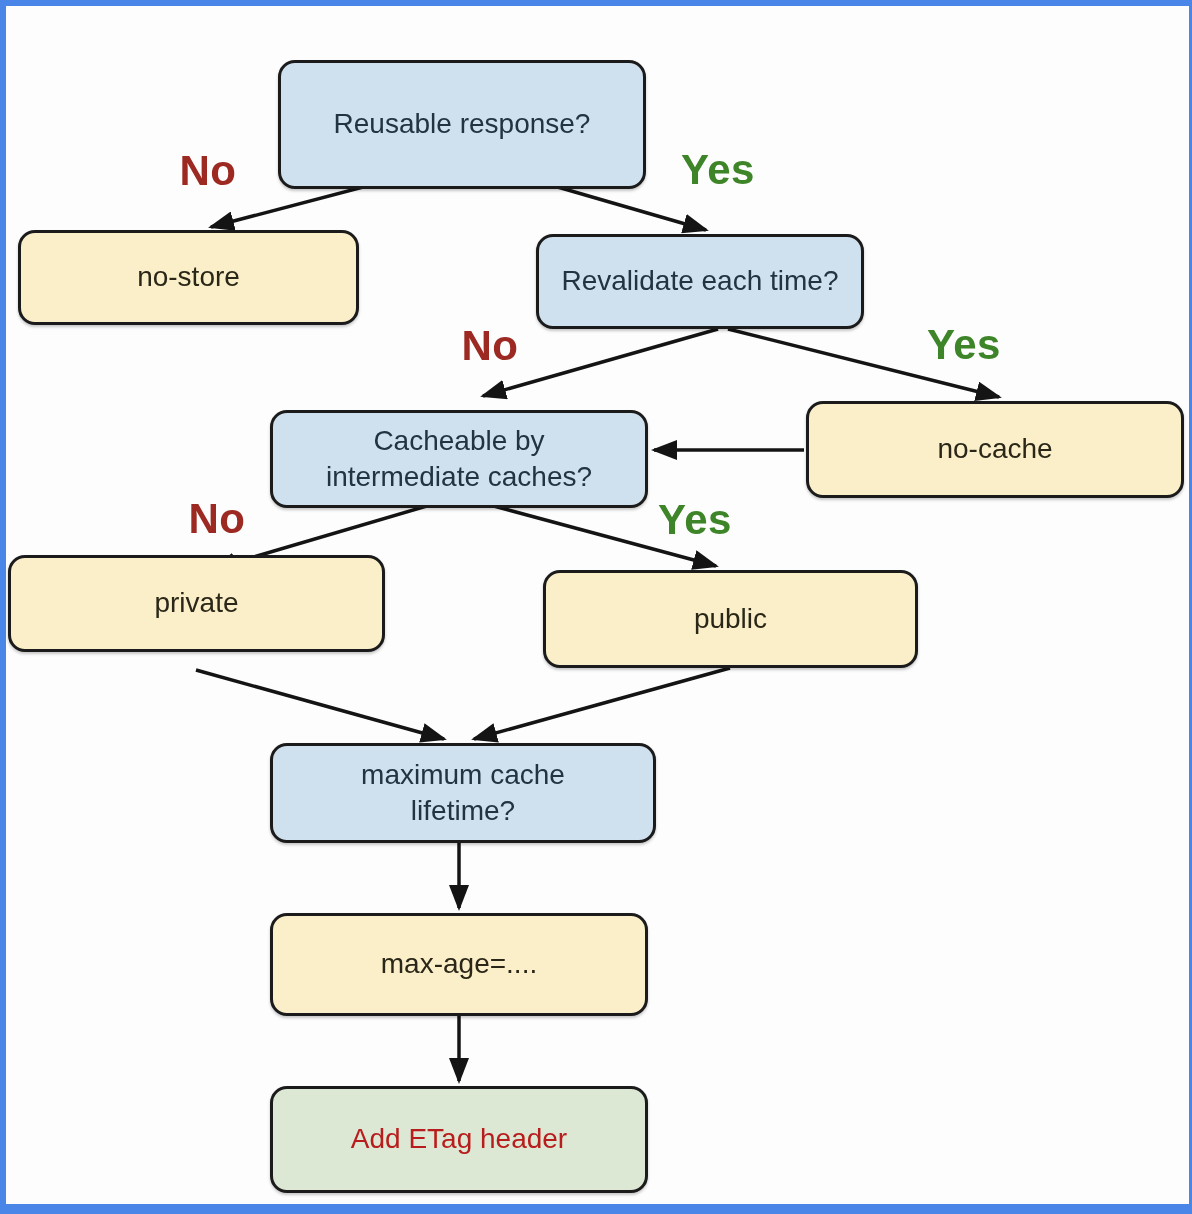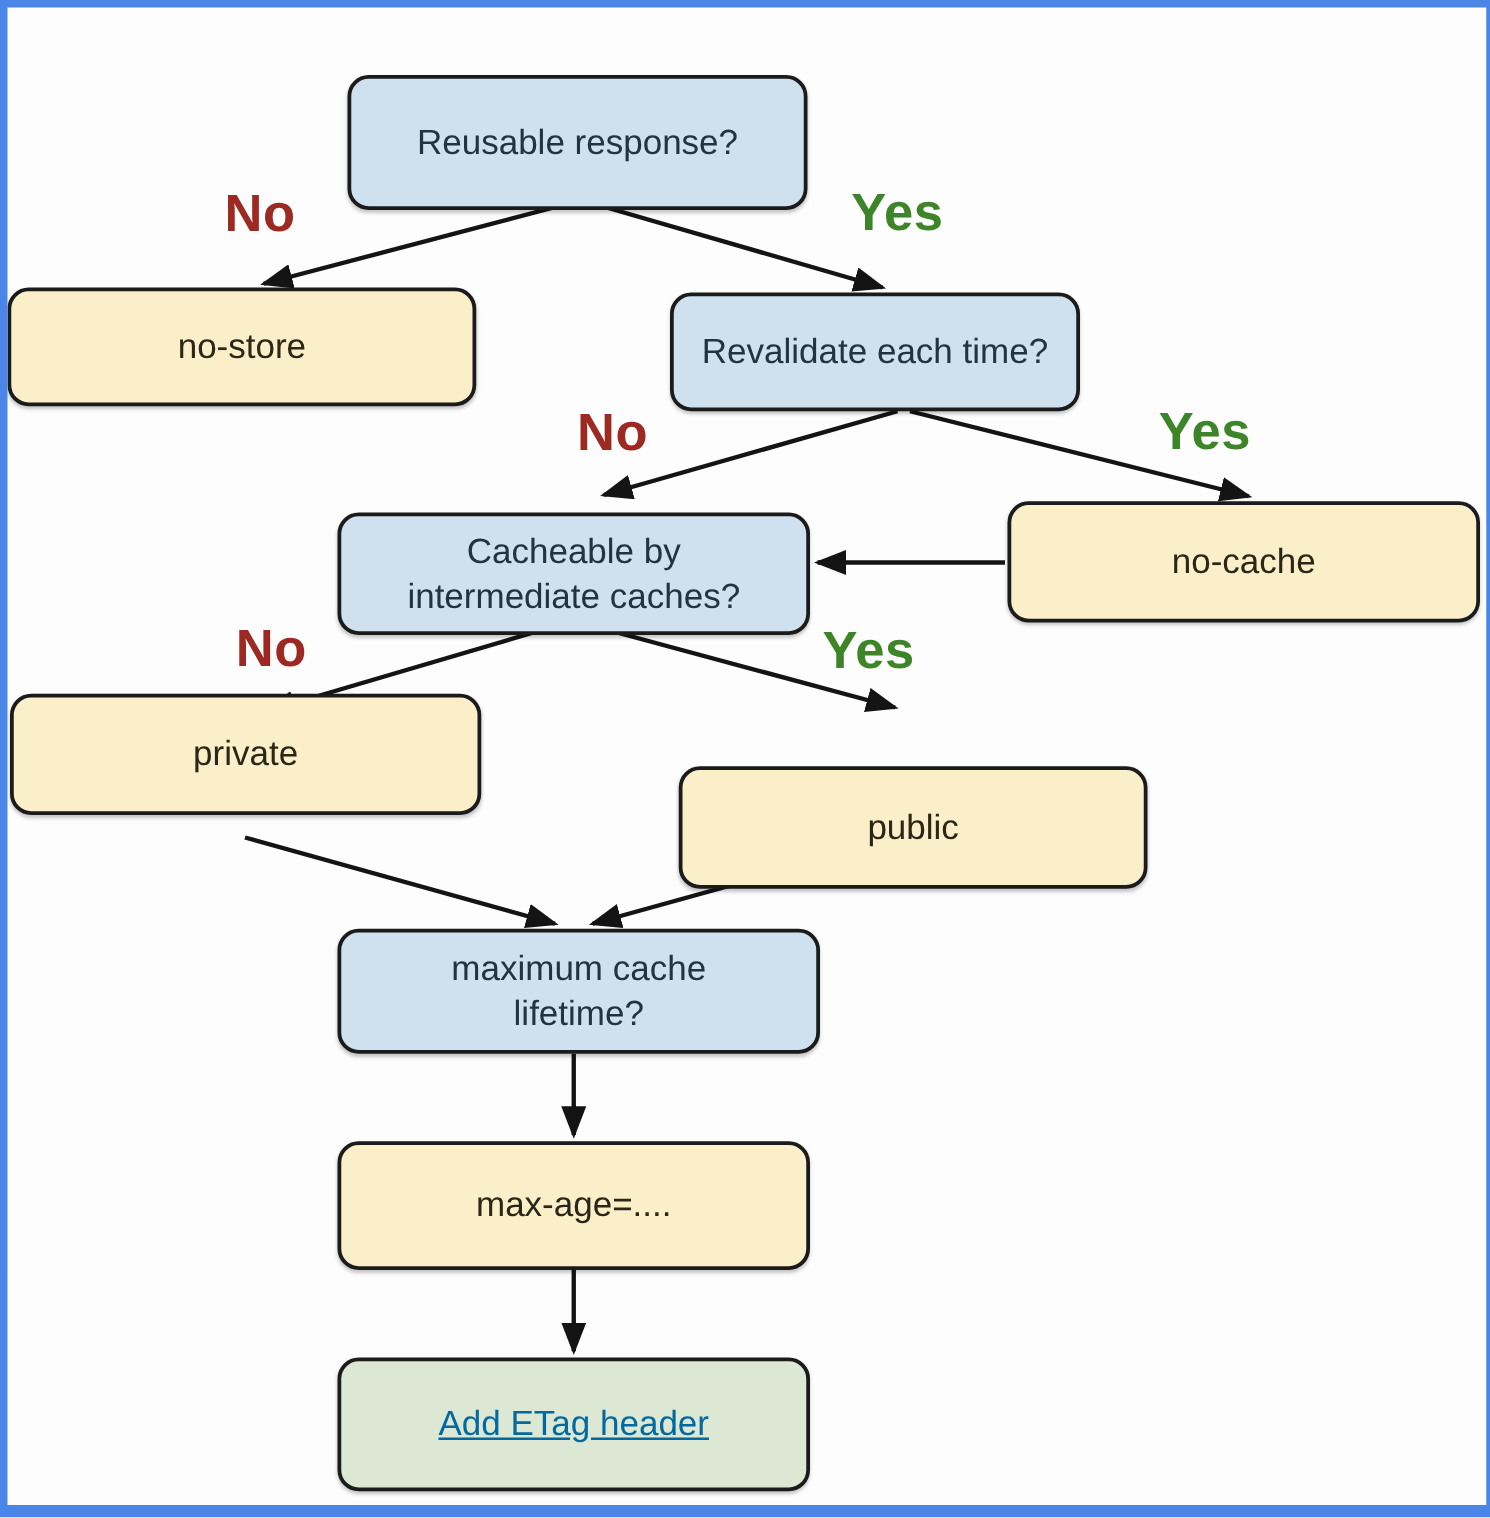--- a/index.html
+++ b/index.html
@@ -30,21 +30,21 @@
     align-items: center;
     justify-content: center;
     text-align: center;
     font-size: 28px;
     line-height: 1.3;
     white-space: pre-line;
     box-shadow: 0 2px 3px rgba(0,0,0,0.22);
   }
   .node.decision { background: var(--decision-fill, #cfe0ee); color: #223441; }
   .node.directive { background: var(--directive-fill, #faefc9); color: #2b2718; }
-  .node.final { background: var(--final-fill, #dce8d3); color: #0369a1; text-decoration: underline; }
+  .node.final { background: var(--final-fill, #dce8d3); color: #b91c1c; }
   .edge-label {
     position: absolute;
     transform: translate(-50%, -50%);
     font-weight: bold;
     font-size: 42px;
     letter-spacing: 0.5px;
   }
   .edge-label.no { color: var(--no-label, #9d2a22); }
   .edge-label.yes { color: var(--yes-label, #3d8528); }
 </style>
@@ -65,34 +65,34 @@
     <line x1="722" y1="323" x2="993" y2="391" stroke="#141414" stroke-width="3.5" marker-end="url(#ah)"></line>
     <line x1="798" y1="444" x2="648" y2="444" stroke="#141414" stroke-width="3.5" marker-end="url(#ah)"></line>
     <line x1="448" y1="492" x2="207" y2="563" stroke="#141414" stroke-width="3.5" marker-end="url(#ah)"></line>
     <line x1="458" y1="492" x2="710" y2="560" stroke="#141414" stroke-width="3.5" marker-end="url(#ah)"></line>
     <line x1="190" y1="664" x2="438" y2="733" stroke="#141414" stroke-width="3.5" marker-end="url(#ah)"></line>
     <line x1="724" y1="662" x2="468" y2="733" stroke="#141414" stroke-width="3.5" marker-end="url(#ah)"></line>
     <line x1="453" y1="837" x2="453" y2="902" stroke="#141414" stroke-width="3.5" marker-end="url(#ah)"></line>
     <line x1="453" y1="1010" x2="453" y2="1075" stroke="#141414" stroke-width="3.5" marker-end="url(#ah)"></line>
   </svg>
 
-  <div class="node decision" style="left:272px; top:54px; width:368px; height:108px;">Reusable response?</div>
+  <div class="node decision" style="left:272px; top:54px; width:368px; height:129px;">Reusable response?</div>
 
-  <div class="node directive" style="left:0; top:224px; width:375px; height:95px;">no-store</div>
+  <div class="node directive" style="left:12px; top:224px; width:341px; height:95px;">no-store</div>
 
   <div class="node decision" style="left:530px; top:228px; width:328px; height:95px;">Revalidate each time?</div>
 
   <div class="node decision" style="left:264px; top:404px; width:378px; height:98px;">Cacheable by
 intermediate caches?</div>
 
   <div class="node directive" style="left:800px; top:395px; width:378px; height:97px;">no-cache</div>
 
   <div class="node directive" style="left:2px; top:549px; width:377px; height:97px;">private</div>
 
-  <div class="node directive" style="left:537px; top:564px; width:375px; height:98px;margin-top:43px;">public</div>
+  <div class="node directive" style="left:537px; top:564px; width:375px; height:98px;">public</div>
 
   <div class="node decision" style="left:264px; top:737px; width:386px; height:100px;">maximum cache
 lifetime?</div>
 
   <div class="node directive" style="left:264px; top:907px; width:378px; height:103px;">max-age=....</div>
 
   <div class="node final" style="left:264px; top:1080px; width:378px; height:107px;">Add ETag header</div>
 
   <div class="edge-label no" style="left:202px; top:165px;">No</div>
 

